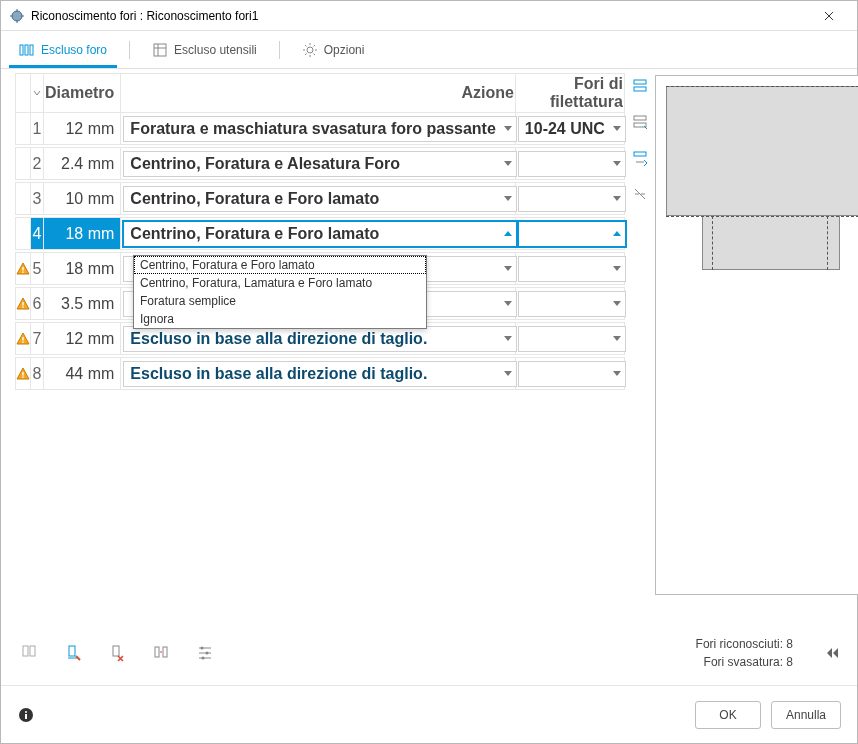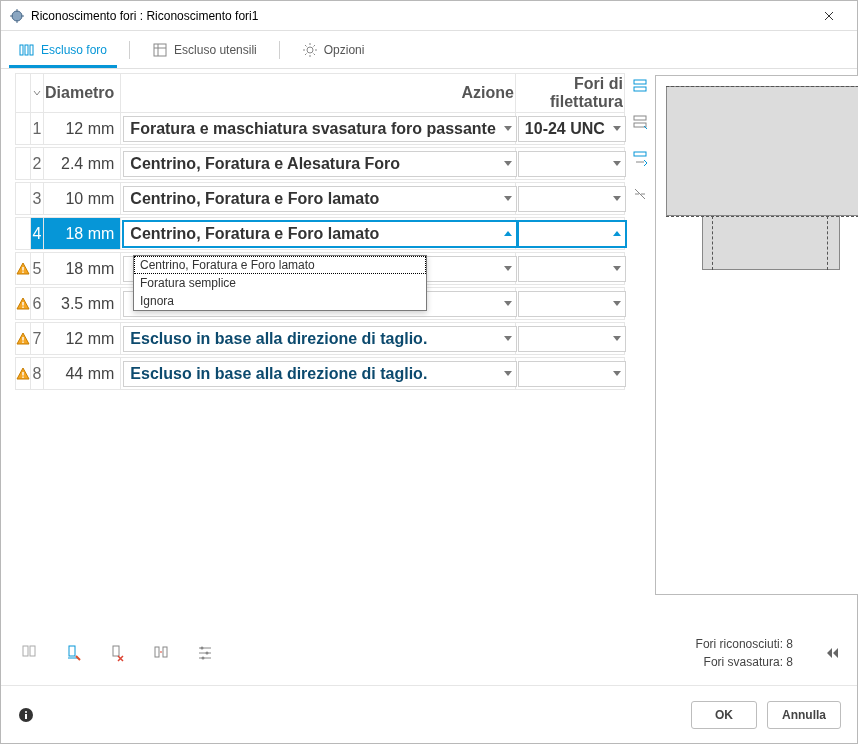--- a/index.html
+++ b/index.html
@@ -66,21 +66,21 @@
   .dashed-vert2 { position:absolute; right:56px; top:140px; width:0; height:54px; border-left:1px dashed #555; }
 
   
   .bottom-bar { height:64px; display:flex; align-items:center; padding:0 14px; border-top:0; }
   .tool-btn { width:28px; height:28px; margin-right:16px; display:flex; align-items:center; justify-content:center; cursor:pointer; }
   .bottom-right { margin-left:auto; display:flex; align-items:center; gap:28px; }
   .counts { text-align:right; font-size:12px; color:#444; line-height:1.5; }
   .rewind { width:22px; height:22px; display:flex; align-items:center; justify-content:center; cursor:pointer; color:#666; }
 
   
-  .footer { height:58px; border-top:1px solid #e6e6e6; display:flex; align-items:center; padding:0 16px;font-weight:bold; }
+  .footer { height:58px; border-top:1px solid #e6e6e6; display:flex; align-items:center; padding:0 16px; }
   .info-icon { width:18px; height:18px; border-radius:50%; display:flex; align-items:center; justify-content:center; cursor:pointer; font-weight:bold; }
   .footer-btns { margin-left:auto; display:flex; gap:10px; }
   .btn { min-width:66px; height:28px; border:1px solid #bdbdbd; background:#fff; border-radius:3px; padding:0 14px; font-size:12px; color:#444; cursor:pointer; display:flex; align-items:center; justify-content:center; }
 </style>
 </head>
 <body>
 
 <div class="window">
 
   <div class="titlebar">
@@ -330,20 +330,21 @@
               </td>
             </tr>
             <tr>
               <td colspan="5" style="height: 3px; border: none;"></td>
             </tr>
           </tbody>
       </table>
 
       <div class="dropdown-pop">
         <div class="opt hl">Centrino, Foratura e Foro lamato</div>
+        <div class="opt">Centrino, Foratura, Lamatura e Foro lamato</div>
         <div class="opt">Foratura semplice</div>
         <div class="opt">Ignora</div>
       </div>
     </div>
 
     <div class="right-col">
       <div class="side-btn">
           <svg width="16" height="16">
             <rect x="2" y="2" width="12" height="4" fill="none" stroke="#0696d7"></rect>
             <rect x="2" y="9" width="12" height="4" fill="none" stroke="#0696d7"></rect>

